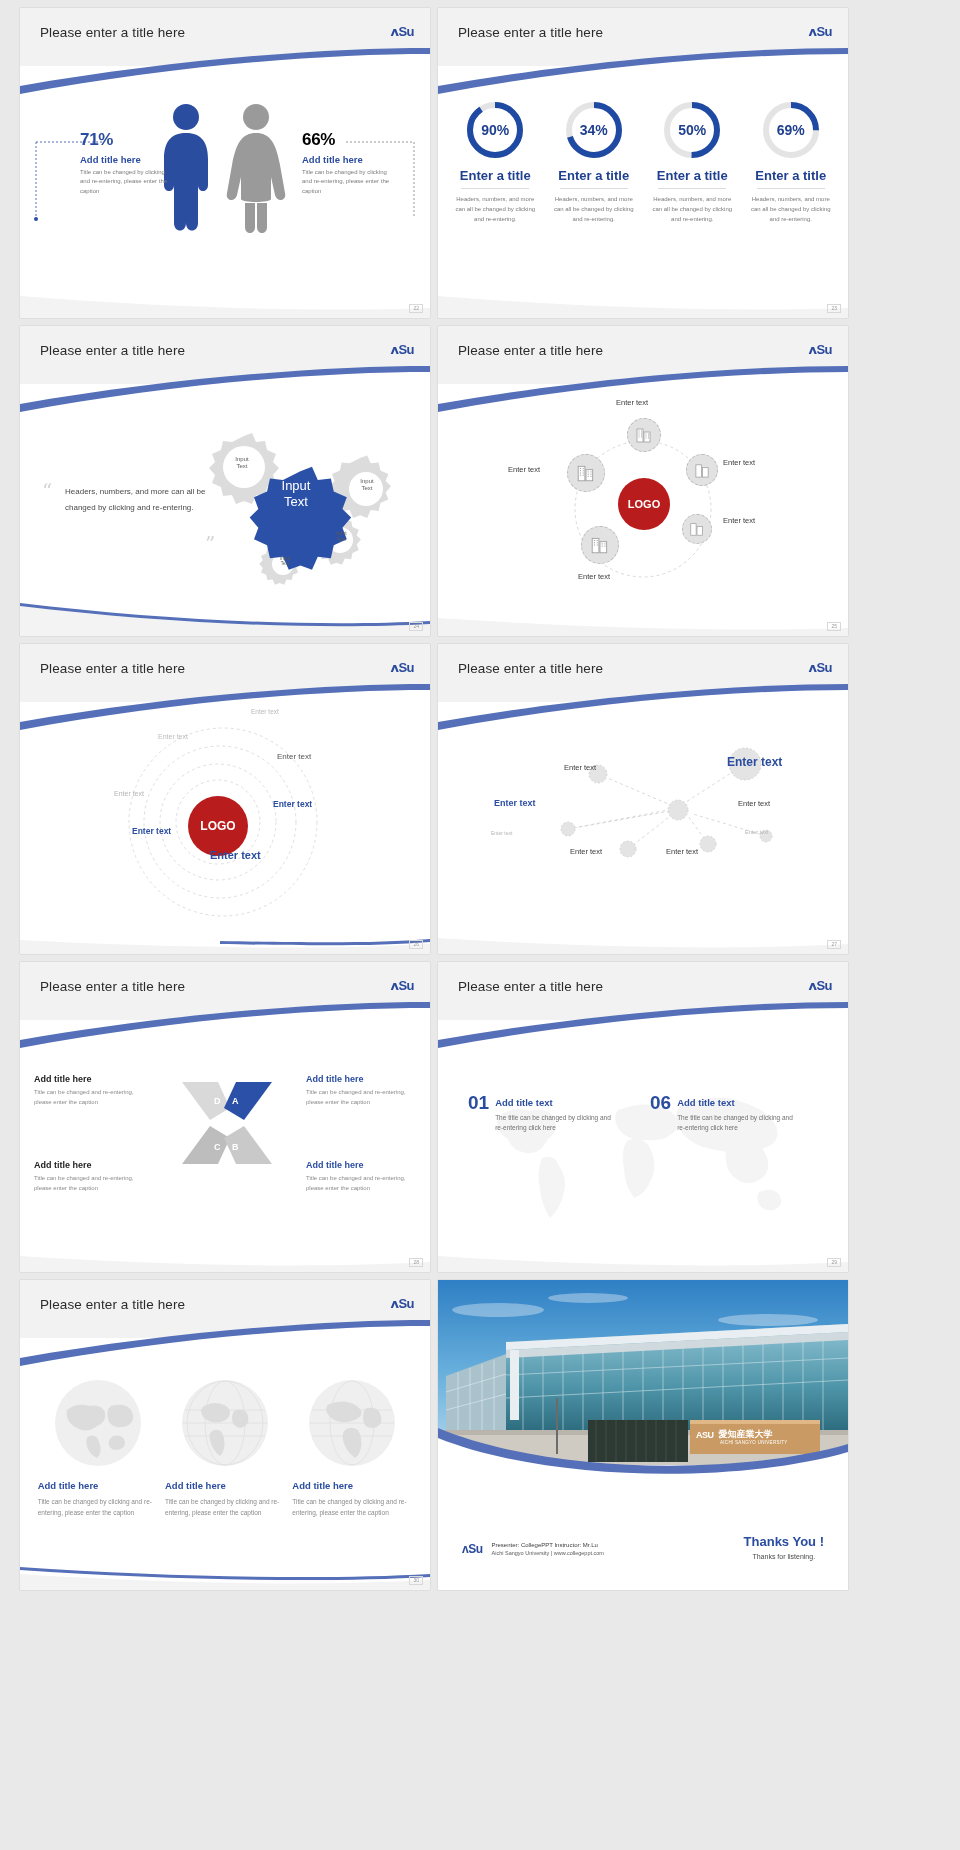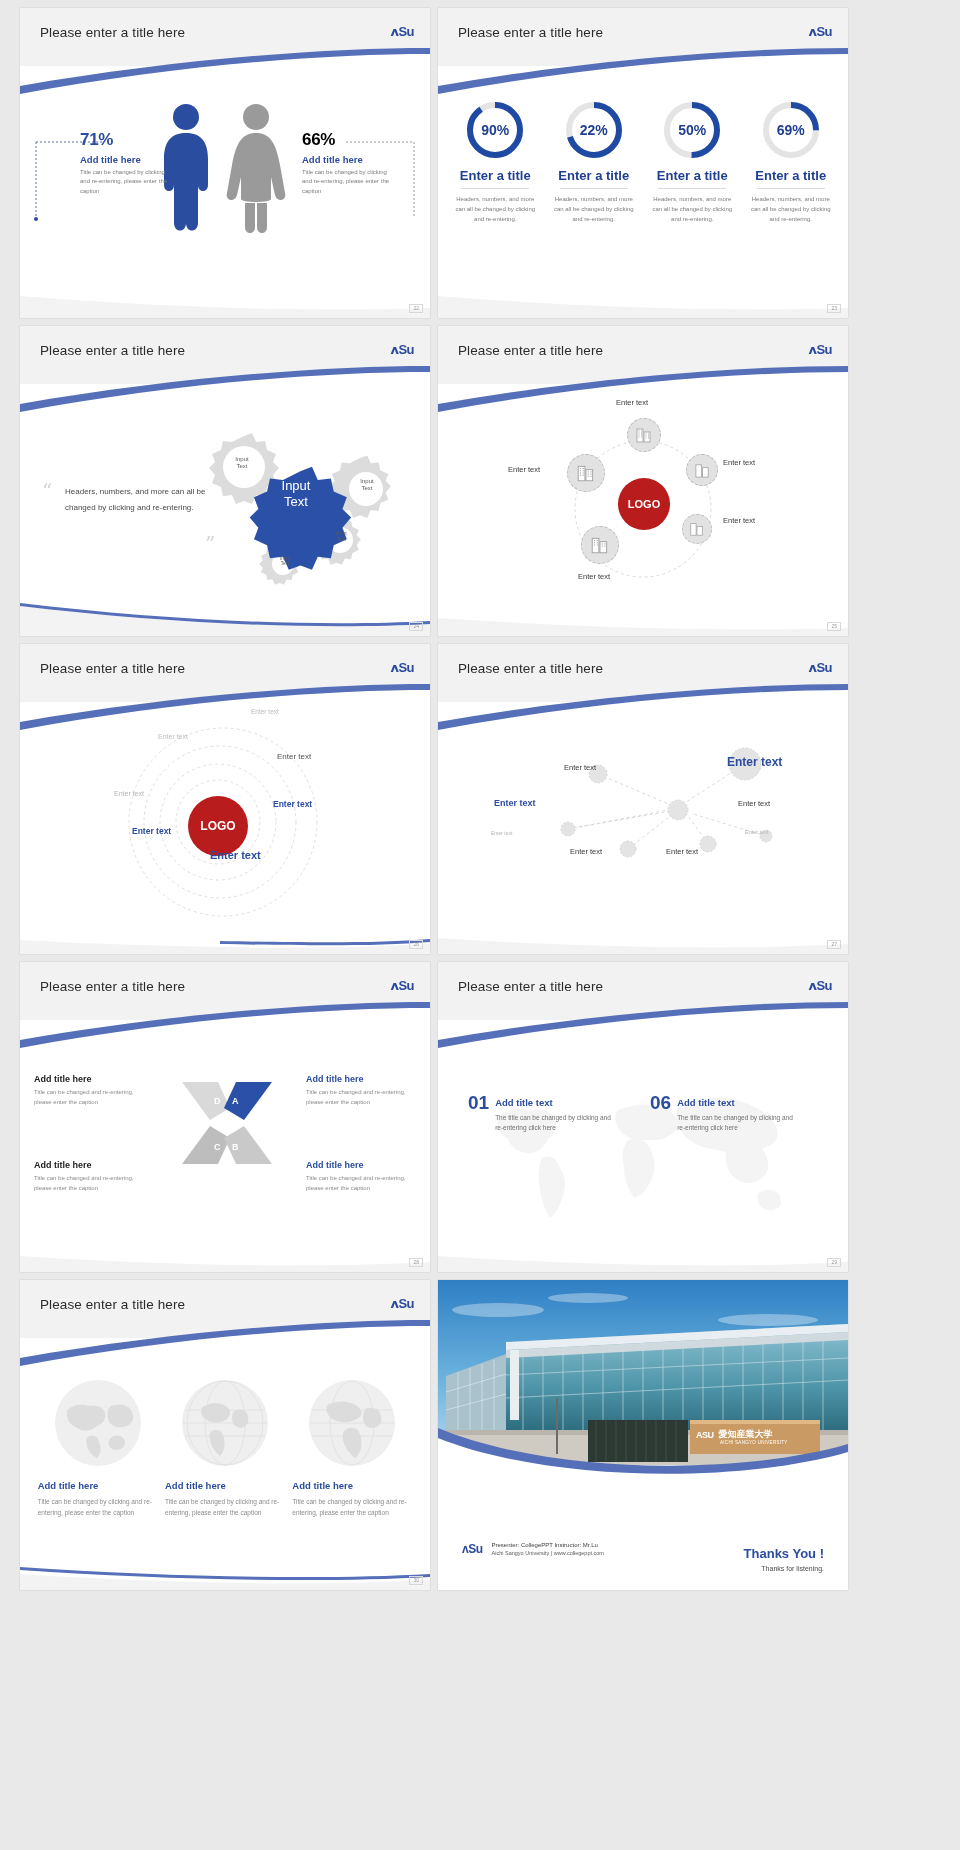--- a/index.html
+++ b/index.html
@@ -187,21 +187,21 @@
       <div class="donut-rule"></div>
       <div class="donut-body">Headers, numbers, and more can all be changed by clicking and re-entering.</div>
     </div>
 
     <div class="donut-col">
       <div class="donut">
         <svg width="60" height="60" viewBox="0 0 60 60">
           <circle cx="30" cy="30" r="25" fill="none" stroke="#e4e4e4" stroke-width="6"></circle>
           <circle cx="30" cy="30" r="25" fill="none" stroke="#1f4aa3" stroke-width="6" stroke-dasharray="110 157.1" stroke-linecap="butt" transform="rotate(-90 30 30)"></circle>
         </svg>
-        <div class="val">22%</div>
+        <div class="val">34%</div>
       </div>
       <div class="donut-title">Enter a title</div>
       <div class="donut-rule"></div>
       <div class="donut-body">Headers, numbers, and more can all be changed by clicking and re-entering.</div>
     </div>
 
     <div class="donut-col">
       <div class="donut">
         <svg width="60" height="60" viewBox="0 0 60 60">
           <circle cx="30" cy="30" r="25" fill="none" stroke="#e4e4e4" stroke-width="6"></circle>
@@ -644,19 +644,19 @@
   </svg>
 
   <div style="position:absolute;left:24px;bottom:34px;display:flex;align-items:center;gap:9px">
     <div class="foot-logo"><span class="a">ʌ</span>Su</div>
     <div>
       <div class="foot-a">Presenter: CollegePPT   Instructor: Mr.Lu</div>
       <div class="foot-b">Aichi Sangyo University  |  www.collegeppt.com</div>
     </div>
   </div>
 
-  <div style="position:absolute;right:24px;bottom:18px;text-align:right">
+  <div style="position:absolute;right:24px;bottom:30px;text-align:center">
     <div class="thanks">Thanks You !</div>
     <div class="thanks-sub">Thanks for listening.</div>
   </div>
 </div>
 
 </div>
 
 </body></html>

